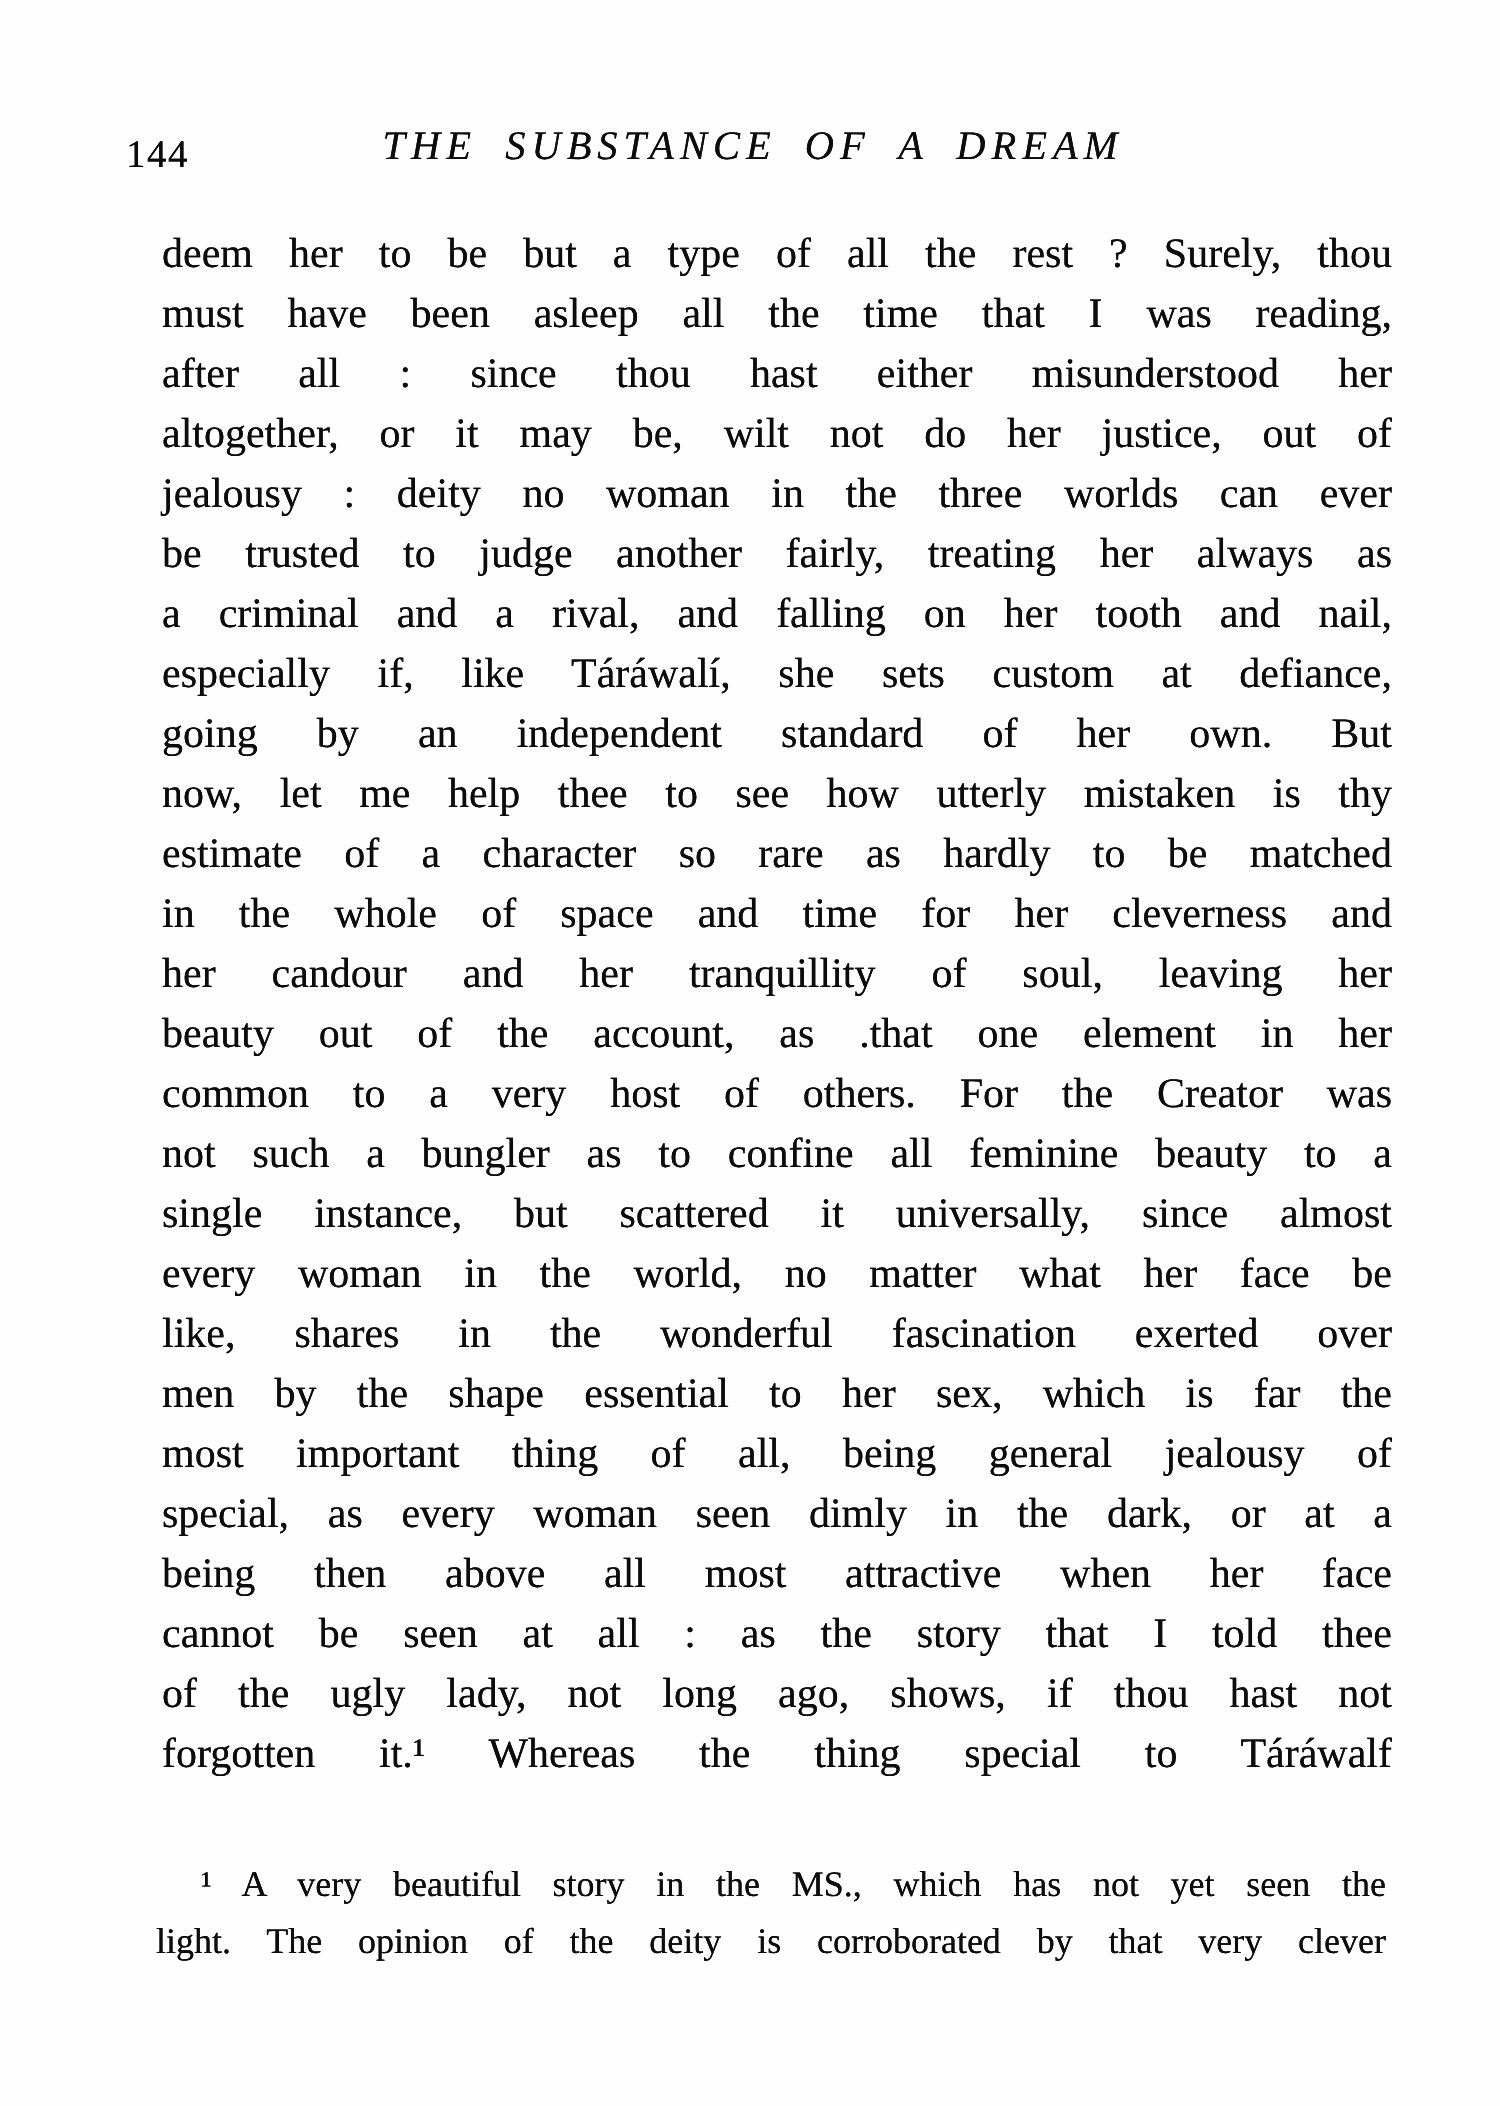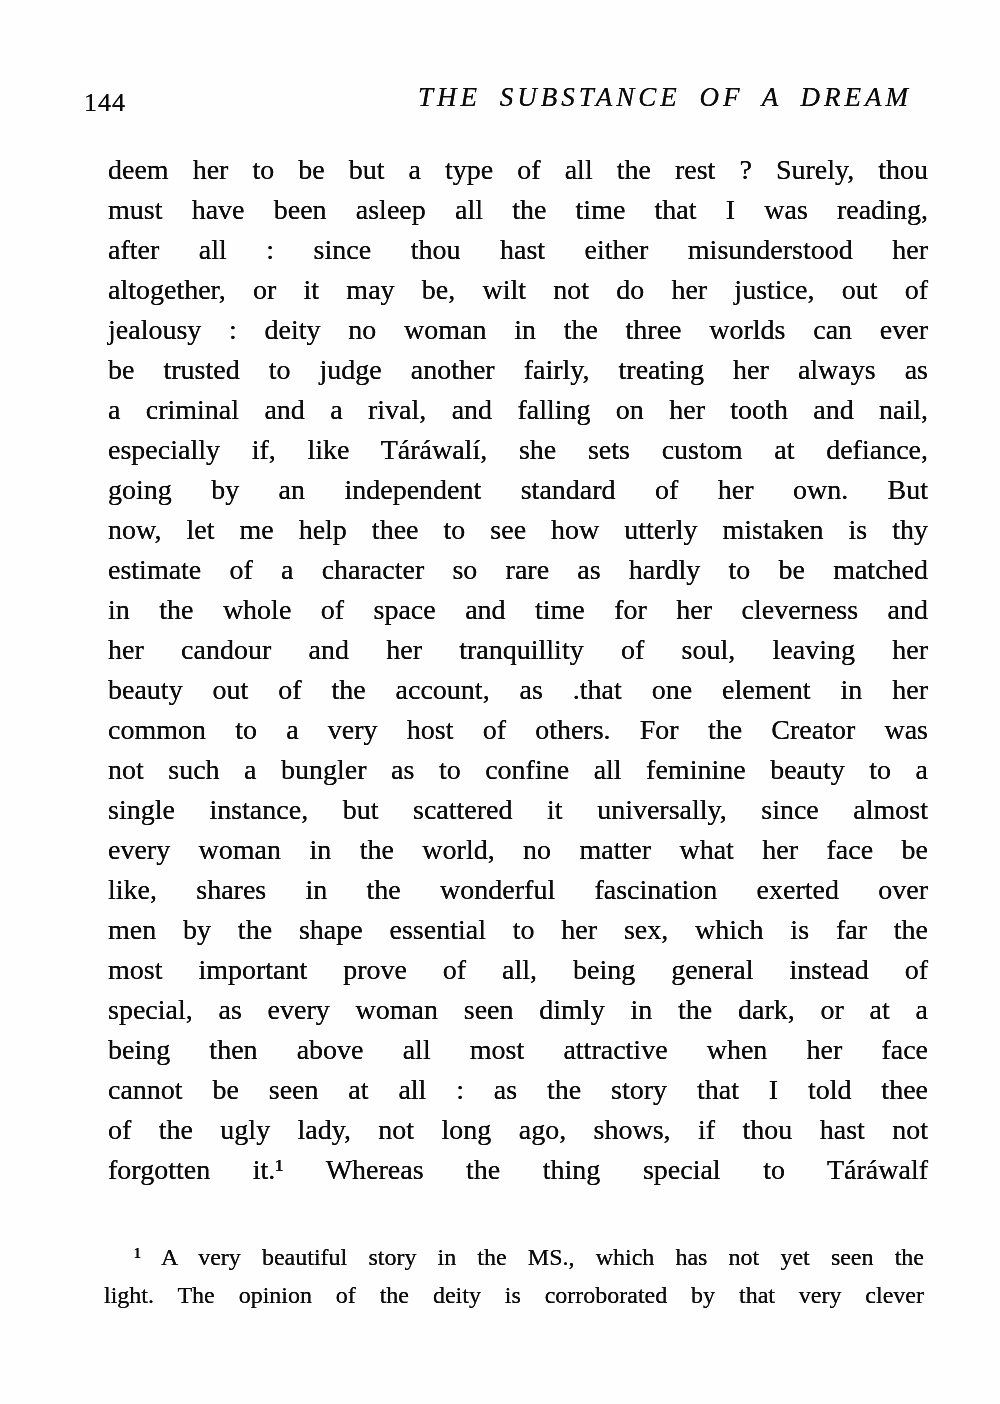--- a/index.html
+++ b/index.html
@@ -34,21 +34,21 @@
     left: -8px;
     top: 6px;
     font-size: 26px;
     letter-spacing: 1px;
   }
   .running-title {
     position: absolute;
     left: 0;
     top: 0;
     width: 100%;
-    text-align: right;
+    text-align: center;
     font-style: italic;
     font-size: 27px;
     letter-spacing: 4px;
     word-spacing: 8px;
     white-space: nowrap;
   }
   .body-text {
     position: absolute;
     top: 150px;
     left: 16px;
@@ -129,21 +129,21 @@
     <div class="line">not such a bungler as to confine all feminine beauty to a</div>
 
     <div class="line">single instance, but scattered it universally, since almost</div>
 
     <div class="line">every woman in the world, no matter what her face be</div>
 
     <div class="line">like, shares in the wonderful fascination exerted over</div>
 
     <div class="line">men by the shape essential to her sex, which is far the</div>
 
-    <div class="line">most important prove of all, being general instead of</div>
+    <div class="line">most important thing of all, being general jealousy of</div>
 
     <div class="line">special, as every woman seen dimly in the dark, or at a</div>
 
 
     <div class="line">being then above all most attractive when her face</div>
 
     <div class="line">cannot be seen at all :  as the story that I told thee</div>
 
     <div class="line">of the ugly lady, not long ago, shows, if thou hast not</div>
 

